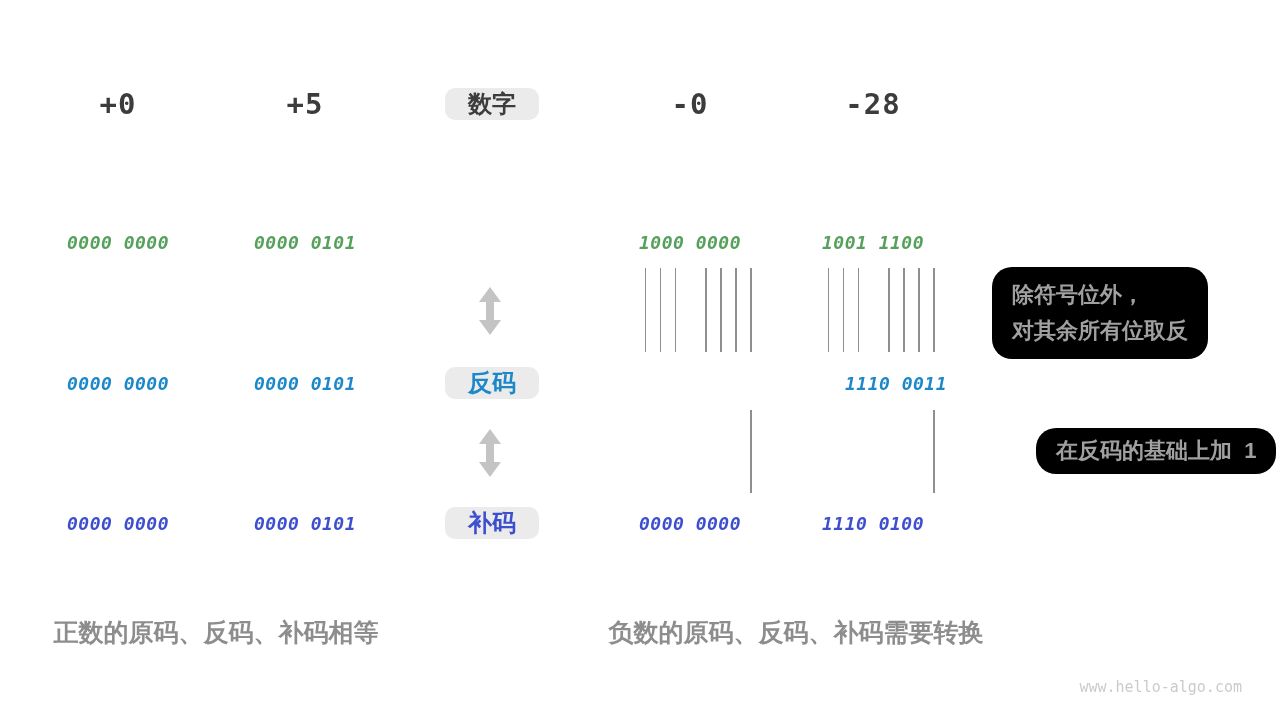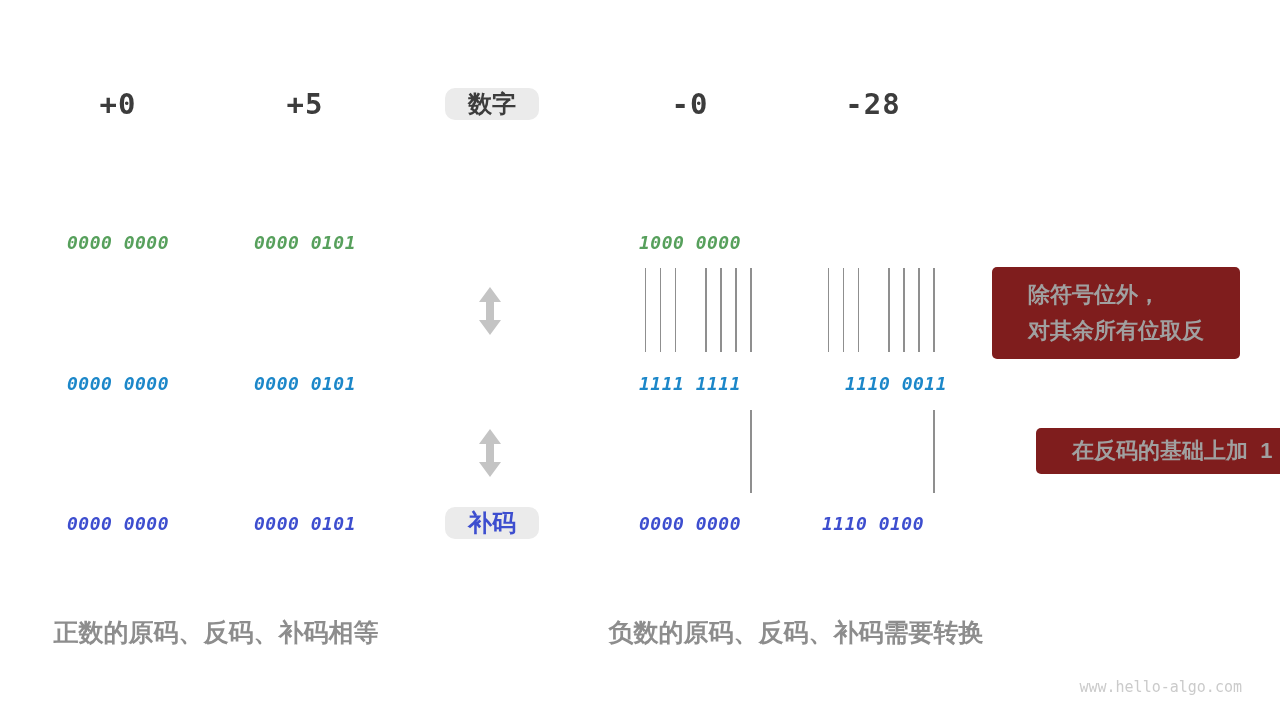--- a/index.html
+++ b/index.html
@@ -39,27 +39,27 @@
     transform: translateX(-50%);
     line-height: 0;
   }
   .tick {
     position: absolute;
     width: 1.5px;
     background: #8f8f8f;
   }
   .note {
     position: absolute;
-    background: #7f1d1d;
-    border-radius: 5px;
+    background: #000000;
+    border-radius: 20px;
     color: #a0a0a0;
     font-weight: 700;
     font-size: 22px;
     line-height: 36px;
-    padding: 10px 36px;
+    padding: 10px 20px;
     white-space: pre;
   }
   .caption {
     position: absolute;
     transform: translate(-50%, -50%);
     color: #8d8d8d;
     font-weight: 700;
     font-size: 25px;
     white-space: nowrap;
   }
@@ -79,20 +79,21 @@
 
   <div class="cell mono num" style="left:118px; top:104px;">+0</div>
   <div class="cell mono num" style="left:305px; top:104px;">+5</div>
   <div class="labelbox dark" style="left:492px; top:104px;">数字</div>
   <div class="cell mono num" style="left:690px; top:104px;">-0</div>
   <div class="cell mono num" style="left:873px; top:104px;">-28</div>
 
   <div class="cell mono bin green" style="left:118px; top:242px;">0000 0000</div>
   <div class="cell mono bin green" style="left:305px; top:242px;">0000 0101</div>
   <div class="cell mono bin green" style="left:690px; top:242px;">1000 0000</div>
+  <div class="cell mono bin green" style="left:873px; top:242px;">1001 1100</div>
 
   <div class="arrow" style="left:490px; top:287px;">
     <svg width="26" height="48" viewBox="0 0 26 48">
       <path d="M13 0 L24 15 L17 15 L17 33 L24 33 L13 48 L2 33 L9 33 L9 15 L2 15 Z" fill="#c4c4c4"></path>
     </svg>
   </div>
 
   <div>
       <div class="tick" style="left: 644.7px; top: 268px; height: 84px;"></div>
       <div class="tick" style="left: 659.8px; top: 268px; height: 84px;"></div>
@@ -105,21 +106,21 @@
       <div class="tick" style="left: 842.8px; top: 268px; height: 84px;"></div>
       <div class="tick" style="left: 857.9px; top: 268px; height: 84px;"></div>
       <div class="tick" style="left: 888.1px; top: 268px; height: 84px;"></div>
       <div class="tick" style="left: 903.2px; top: 268px; height: 84px;"></div>
       <div class="tick" style="left: 918.3px; top: 268px; height: 84px;"></div>
       <div class="tick" style="left: 933.4px; top: 268px; height: 84px;"></div>
     </div>
 
   <div class="cell mono bin blue" style="left:118px; top:383px;">0000 0000</div>
   <div class="cell mono bin blue" style="left:305px; top:383px;">0000 0101</div>
-  <div class="cell mono bin blue" style="left:690px; top:383px;">1111 1111</div>
+  <div class="labelbox blue" style="left:492px; top:383px;">反码</div>
   <div class="cell mono bin blue" style="left:873px; top:383px;margin-left:23px;">1110 0011</div>
 
   <div class="arrow" style="left:490px; top:429px;">
     <svg width="26" height="48" viewBox="0 0 26 48">
       <path d="M13 0 L24 15 L17 15 L17 33 L24 33 L13 48 L2 33 L9 33 L9 15 L2 15 Z" fill="#c4c4c4"></path>
     </svg>
   </div>
 
   <div>
       <div class="tick" style="left: 750.4px; top: 410px; height: 83px;"></div>

